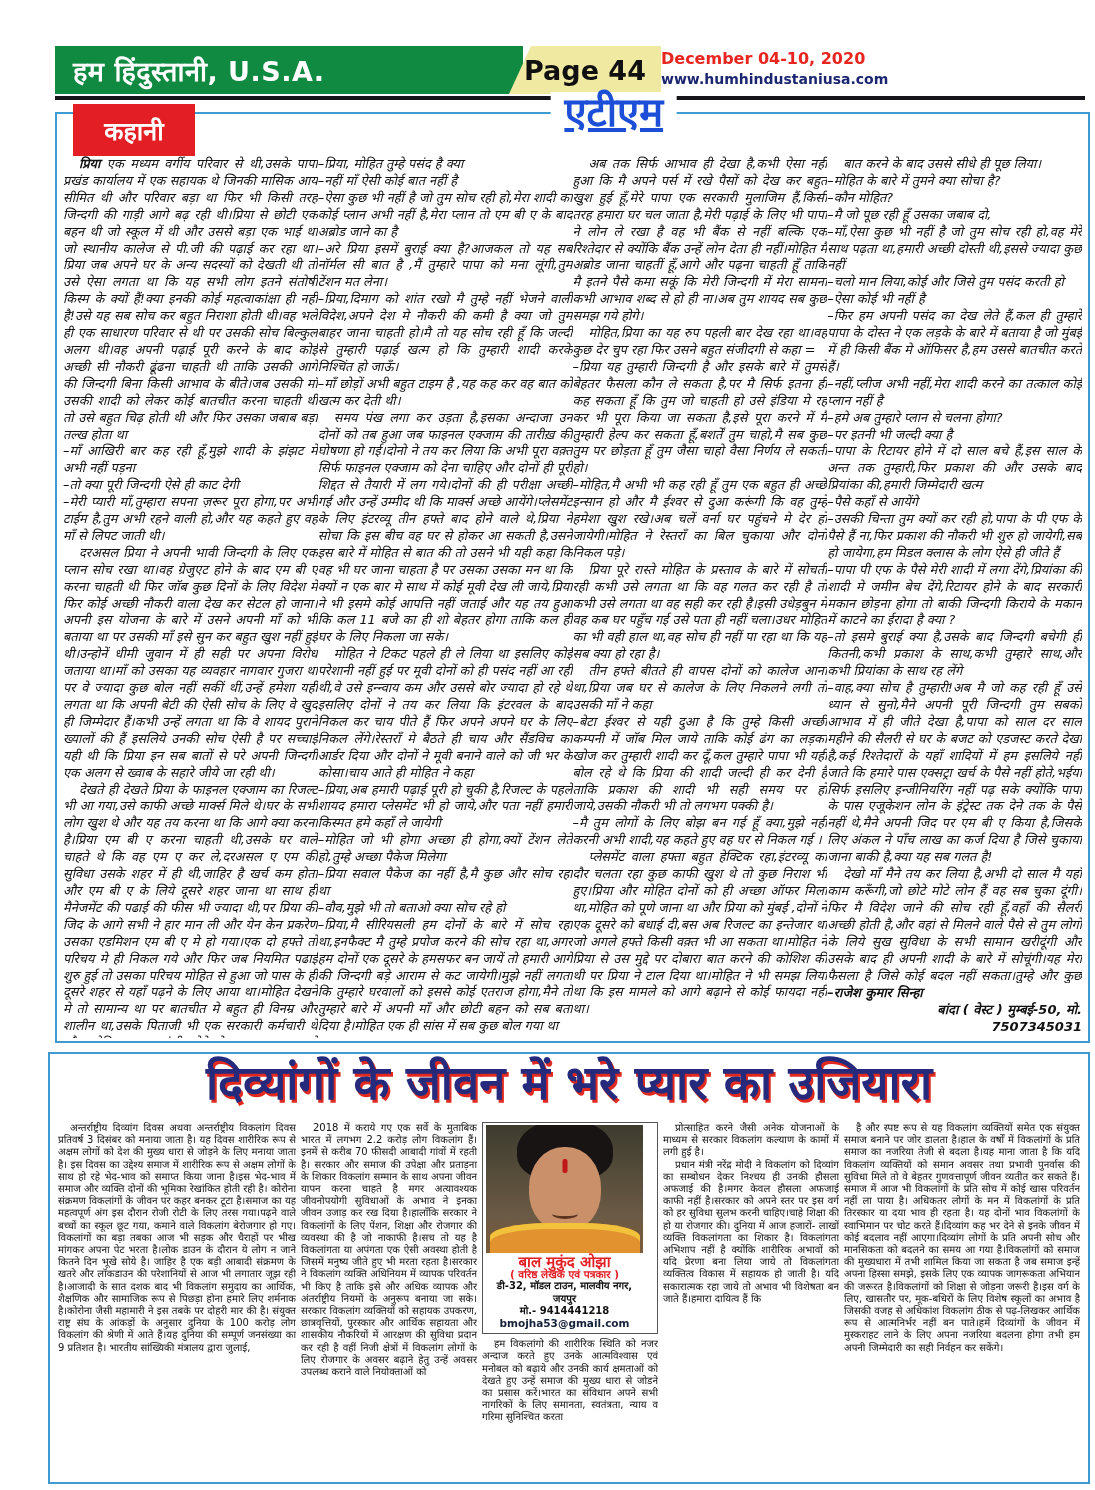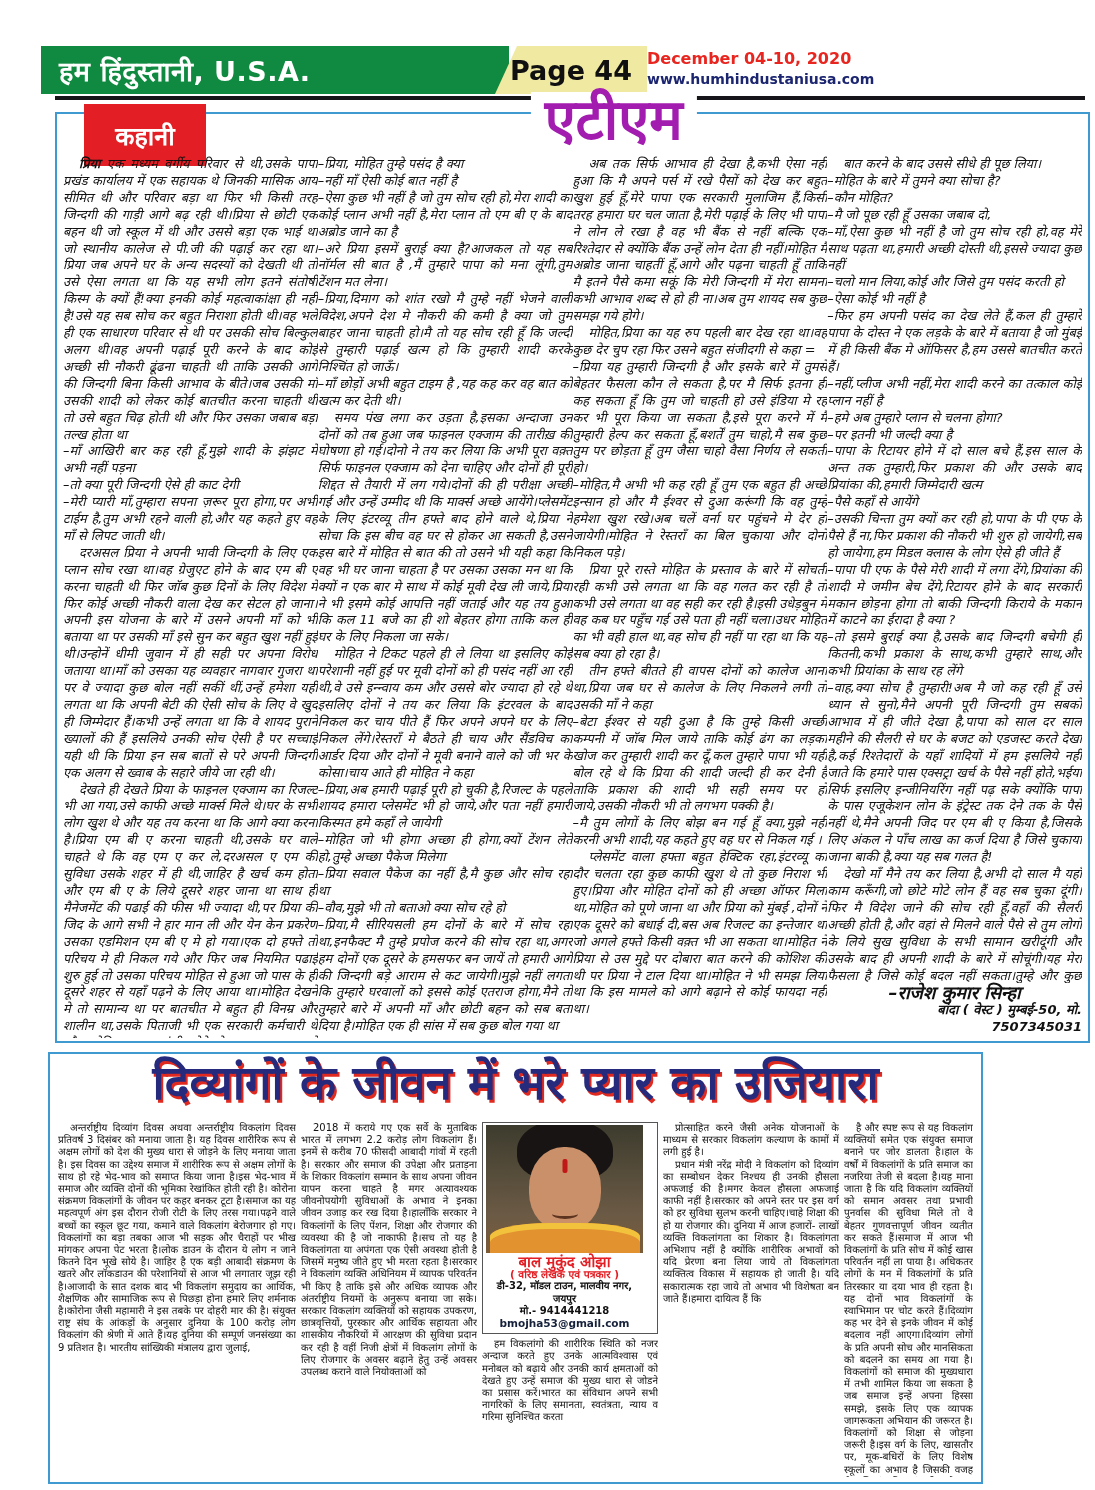--- a/index.html
+++ b/index.html
@@ -3,21 +3,21 @@
 <meta charset="utf-8">
 <style>
   * { box-sizing: border-box; margin: 0; padding: 0; }
   html,body { background:#ffffff; }
   body {
     width:1095px; height:1490px; position:relative;
     font-family:"DejaVu Sans","Liberation Serif",sans-serif;
     color:#111;
   }
   
-  .header { position:absolute; top:46px; left:41px; width:1030px; height:48px; display:flex; align-items:stretch; }
+  .header { position:absolute; top:46px; left:55px; width:1030px; height:48px; display:flex; align-items:stretch; }
   .masthead {
     background:#0f8a40; color:#fff; width:468px; display:flex; align-items:center;
     padding-left:18px; font-size:27px; font-weight:bold; letter-spacing:.5px;
   }
   .page-tab {
     background:#efe9a2; width:152px; margin-left:-14px;
     clip-path:polygon(22px 0,100% 0,100% 100%,0 100%);
     display:flex; align-items:center; justify-content:center;
     font-size:27px; font-weight:bold; color:#101010;
   }
@@ -25,43 +25,43 @@
   .issue-date { color:#e8251f; font-weight:bold; font-size:16px; }
   .site-url { color:#1b2570; font-weight:bold; font-size:14px; }
   .header-rule { position:absolute; top:96px; left:55px; width:1030px; height:4px; background:#15151a; }
 
   
   .story-box {
     position:absolute; top:112px; left:55px; width:1035px; height:931px;
     border:2px solid #3f9ad2;
   }
   .section-label {
-    position:absolute; top:-10px; left:27px; width:122px; height:62px;
+    position:absolute; top:-10px; left:16px; width:122px; height:52px;
     background:#e31e24; color:#fff; display:flex; align-items:center; justify-content:center;
     font-size:25px; font-weight:bold;
   }
   .story-title {
     position:absolute; top:-22px; left:54%; transform:translateX(-50%);
-    color:#a21caf; font-size:56px; font-weight:bold; line-height:1; background:#fff; padding:0 14px;
+    color:#1d4ed8; font-size:40px; font-weight:bold; line-height:1; background:#fff; padding:0 14px;text-decoration:underline;
   }
   .story-cols {
     position:absolute; top:42px; left:4px; right:4px; bottom:3px;
     display:grid; grid-template-columns:repeat(4,1fr); gap:0; padding:0 2px;font-style:italic;
   }
   .story-col { overflow:hidden; font-size:12.8px; line-height:16.9px; }
   .col-flex { display:flex; flex-direction:column; overflow:hidden; }
   .col-flex .coltext { flex:1; overflow:hidden; }
   .para { text-align:justify; text-indent:16px; }
   .para.dlg { text-indent:0; }
-  .byline { text-align:center; font-weight:bold; font-size:18px; padding-top:2px; }
+  .byline { text-align:left; font-weight:bold; font-size:13px; padding-top:2px; }
   .byline-addr { text-align:right; font-weight:bold; font-size:13px; padding-bottom:2px;margin-left:16px; }
 
   
   .feature-box {
-    position:absolute; top:1052px; left:48px; width:935px; height:432px;
+    position:absolute; top:1052px; left:48px; width:1042px; height:432px;
     border:2px solid #3f9ad2;
   }
   .feature-headline {
     text-align:center; font-size:47px; font-weight:bold; color:#252a7c; line-height:1.25;
     text-shadow:2px 3px 0 #e02a20;
   }
   .feature-cols {
     position:absolute; top:68px; left:8px; right:8px; bottom:5px;
     display:grid; grid-template-columns:238px 176px 176px 176px 1fr; gap:5px;
   }

